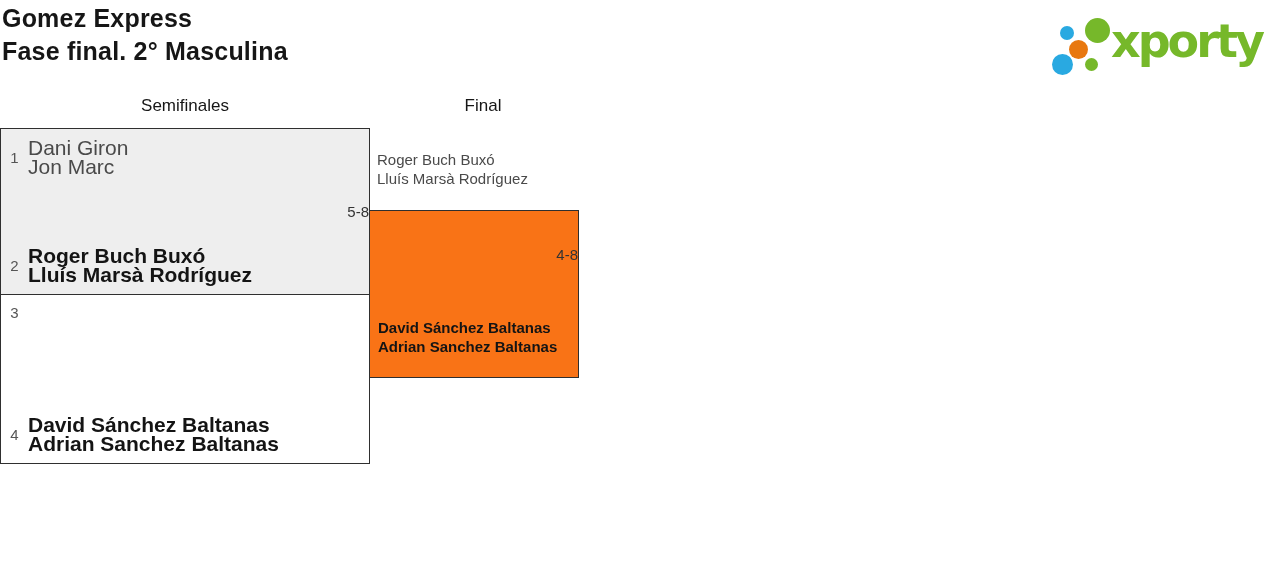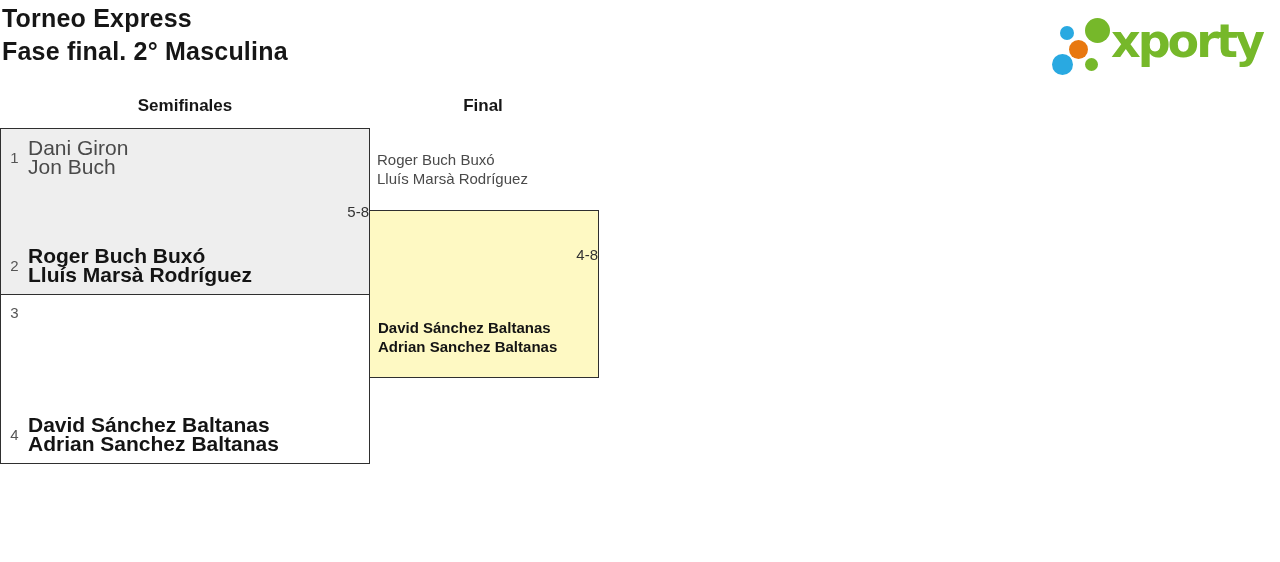--- a/index.html
+++ b/index.html
@@ -18,21 +18,21 @@
   .dot-green-lg {left:37px;top:6px; width:25px;height:25px;background:#76b82a;}
   .dot-orange   {left:21px;top:28px;width:19px;height:19px;background:#e8780f;}
   .dot-blue-lg  {left:4px; top:42px;width:21px;height:21px;background:#29a9e1;}
   .dot-green-sm {left:37px;top:46px;width:13px;height:13px;background:#76b82a;}
   .wordmark{
     position:absolute;left:63px;top:-6px;height:70px;line-height:70px;
     font-family:"DejaVu Sans",sans-serif;font-weight:700;font-size:46px;
     letter-spacing:-3px;color:#76b82a;
   }
   
-  .round-label{position:absolute;top:96px;font-size:17px;font-weight:700;color:#161616;text-align:center;}
+  .round-label{position:absolute;top:96px;font-size:17px;font-weight:400;color:#161616;text-align:center;}
   .round-label.semis{left:0;width:370px;}
   .round-label.final{left:370px;width:226px;}
 
   .match{
     position:absolute;left:0;width:370px;box-sizing:border-box;
     border:1px solid #2f2f2f;display:flex;flex-direction:column;
     justify-content:space-between;cursor:pointer;
   }
   .match.m1{top:128px;height:167px;background:#eeeeee;}
   .match.m2{top:294px;height:170px;background:#ffffff;}
@@ -42,57 +42,57 @@
   .team{font-size:21px;line-height:19px;color:#4a4a4a;margin-left:5px;}
   .team.winner{font-weight:700;color:#141414;}
   .score{text-align:right;font-size:15px;color:#333333;line-height:19px;}
 
   
   .final-team-top{
     position:absolute;left:377px;top:150px;
     font-size:15px;line-height:19px;color:#4a4a4a;
   }
   .final-box{
-    position:absolute;left:369px;top:210px;width:230px;height:168px;
-    box-sizing:border-box;border:1px solid #2f2f2f;background:#fef9c3;cursor:pointer;
+    position:absolute;left:369px;top:210px;width:210px;height:168px;
+    box-sizing:border-box;border:1px solid #2f2f2f;background:#f97316;cursor:pointer;
   }
   .final-box .score{position:absolute;top:34px;left:0;width:100%;}
   .final-winner{
     position:absolute;left:8px;bottom:21px;
     font-size:15px;line-height:19px;font-weight:700;color:#141414;
   }
 </style>
 </head>
 <body>
 
 <div id="screen">
 
   <div class="page-head">
-    <div class="line">Torneo Express</div>
+    <div class="line">Gomez Express</div>
     <div class="line">Fase final. 2° Masculina</div>
   </div>
 
   <div class="logo">
     <span class="dot dot-blue-sm"></span>
     <span class="dot dot-green-lg"></span>
     <span class="dot dot-orange"></span>
     <span class="dot dot-blue-lg"></span>
     <span class="dot dot-green-sm"></span>
     <span class="wordmark">xporty</span>
   </div>
 
   <div class="round-label semis">Semifinales</div>
   <div class="round-label final">Final</div>
 
   <div class="match m1">
     <div class="team-row">
       <span class="seed">1</span>
       <span class="team">
         <div>Dani Giron</div>
-        <div>Jon Buch</div>
+        <div>Jon Marc</div>
       </span>
     </div>
     <div class="score">5-8</div>
     <div class="team-row">
       <span class="seed">2</span>
       <span class="team winner">
         <div>Roger Buch Buxó</div>
         <div>Lluís Marsà Rodríguez</div>
       </span>
     </div>

